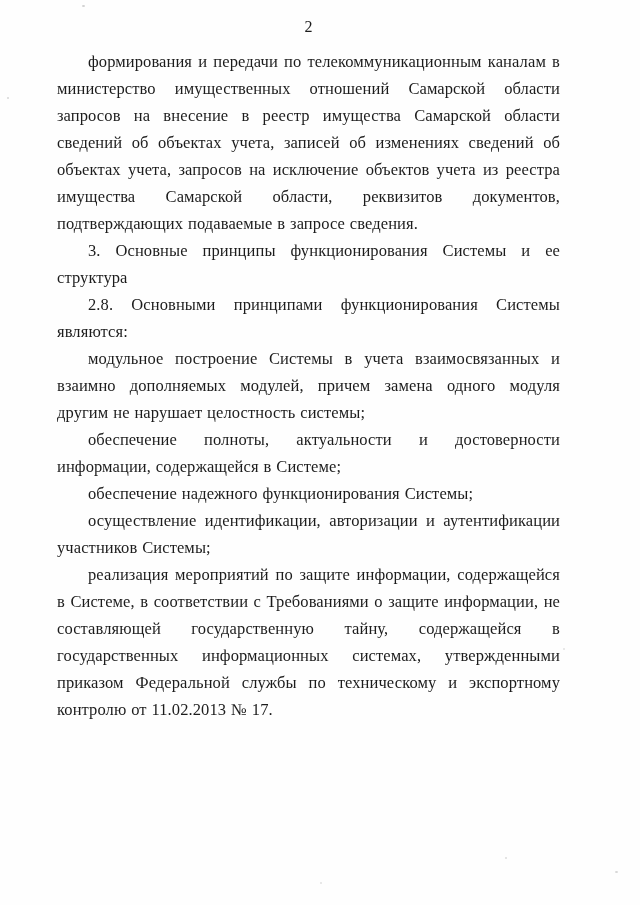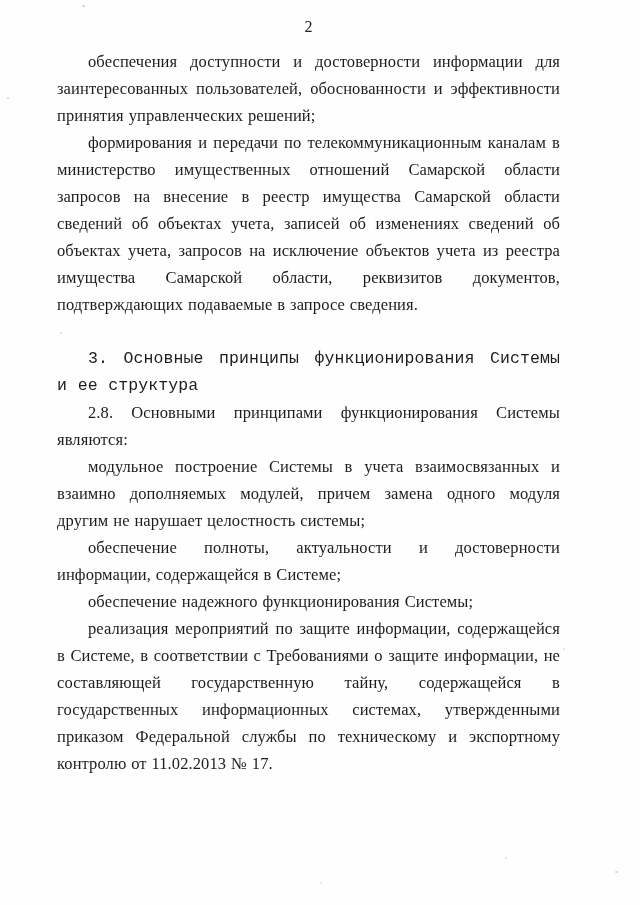--- a/index.html
+++ b/index.html
@@ -40,22 +40,20 @@
     margin: 0;
     font-size: 16.5px;
     line-height: 27px;
     text-align: justify;
     text-indent: 31px;
     word-spacing: 0.04em;
     letter-spacing: 0.1px;
     color: #1c1c1c;
   }
   .para.gap-before {
-    margin-top: 27px;
-    font-family: Liberation Mono, monospace;
   }
   
   .speck {
     position: absolute;
     background: #9a9a9a;
     border-radius: 50%;
     pointer-events: none;
   }
   .speck.s1 { left: 82px;  top: 5px;   width: 3px; height: 2px; opacity: .45; }
   .speck.s2 { left: 7px;   top: 97px;  width: 2px; height: 2px; opacity: .40; }
@@ -66,27 +64,27 @@
   .speck.s7 { left: 320px; top: 882px; width: 2px; height: 2px; opacity: .30; }
 </style>
 </head>
 <body>
 
 <div class="scan-page">
 
   <div class="page-number">2</div>
 
   <div class="content">
-    <p class="para">обеспечения доступности и достоверности информации для заинтересованных пользователей, обоснованности и эффективности принятия управленческих решений;</p>
     <p class="para">формирования и передачи по телекоммуникационным каналам в министерство имущественных отношений Самарской области запросов на внесение в реестр имущества Самарской области сведений об объектах учета, записей об изменениях сведений об объектах учета, запросов на исключение объектов учета из реестра имущества Самарской области, реквизитов документов, подтверждающих подаваемые в запросе сведения.</p>
     <p class="para gap-before">3. Основные принципы функционирования Системы и ее структура</p>
     <p class="para">2.8. Основными принципами функционирования Системы являются:</p>
     <p class="para">модульное построение Системы в учета взаимосвязанных и взаимно дополняемых модулей, причем замена одного модуля другим не нарушает целостность системы;</p>
     <p class="para">обеспечение полноты, актуальности и достоверности информации, содержащейся в Системе;</p>
     <p class="para">обеспечение надежного функционирования Системы;</p>
+    <p class="para">осуществление идентификации, авторизации и аутентификации участников Системы;</p>
     <p class="para">реализация мероприятий по защите информации, содержащейся в Системе, в соответствии с Требованиями о защите информации, не составляющей государственную тайну, содержащейся в государственных информационных системах, утвержденными приказом Федеральной службы по техническому и экспортному контролю от 11.02.2013 № 17.</p>
   </div>
 
   <div class="speck s1"></div>
   <div class="speck s2"></div>
   <div class="speck s3"></div>
   <div class="speck s4"></div>
   <div class="speck s5"></div>
   <div class="speck s6"></div>
   <div class="speck s7"></div>

